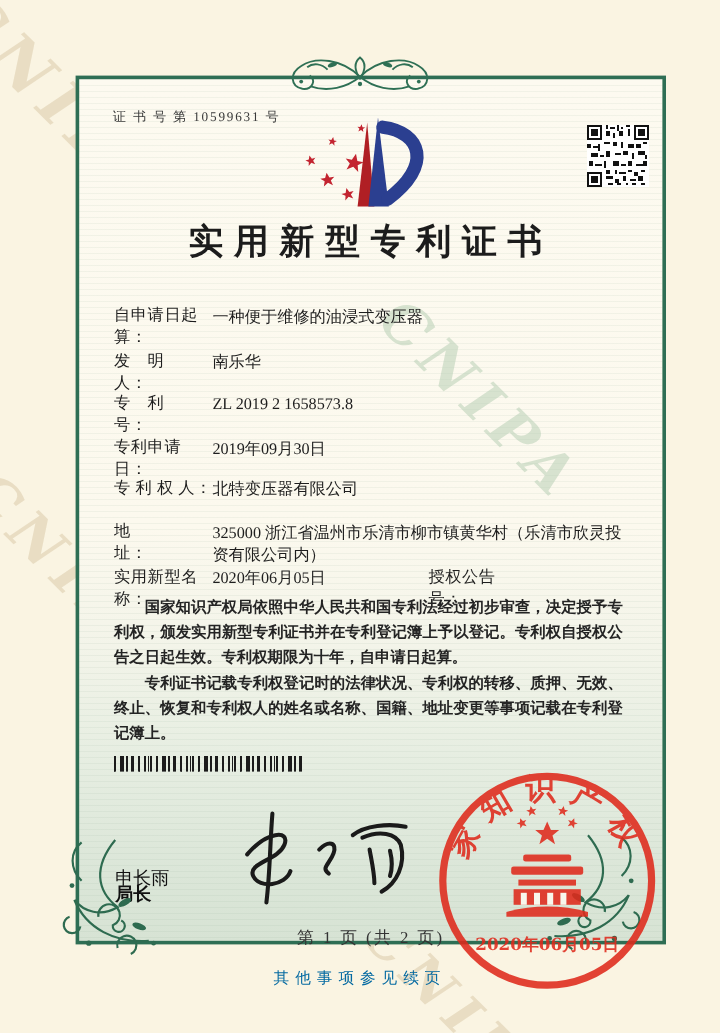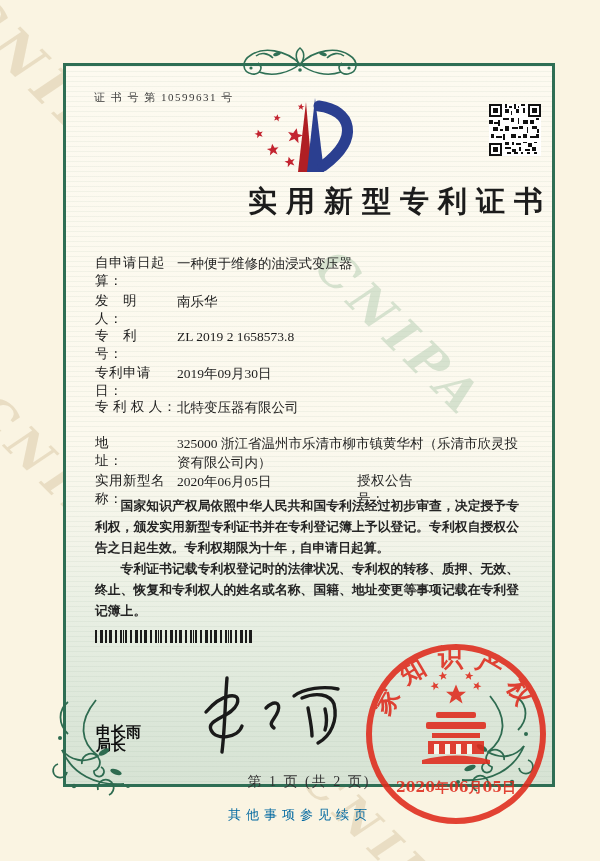--- a/index.html
+++ b/index.html
@@ -17,37 +17,37 @@
   .wm-tan  { color:rgba(219,203,170,0.55); }
   .wm-green{ color:rgba(178,204,176,0.50); }
   .frame {
     position:absolute; left:63px; top:63px; width:492px; height:724px;
     border:3px solid #2e6e54;
     background:
       repeating-linear-gradient(180deg, rgba(140,168,146,0.10) 0 1px, rgba(0,0,0,0) 1px 5px),
       linear-gradient(180deg,#fdfaf0 0%,#fcf9ee 52%,#f3f4e9 66%,#e7eee2 78%,#dbe6d8 92%,#d7e3d4 100%);
   }
   .cert-no { position:absolute; left:28px; top:24px; font-size:11px; letter-spacing:1.5px; color:#3a3a3a; }
-  .title { position:absolute; left:0; top:116px; width:100%; text-align:right;
+  .title { position:absolute; left:0; top:116px; width:100%; text-align:center;
            font-size:29px; font-weight:bold; letter-spacing:9px; color:#1c1c1c; }
   .logo { position:absolute; left:177px; top:28px; }
   .qr { position:absolute; left:423px; top:38px; width:52px; height:52px; }
   .field-row { position:absolute; left:29px; width:440px; display:flex; font-size:13.5px; color:#1e1e1e; }
   .field-label { flex:0 0 82px; letter-spacing:0.5px; }
   .field-value { flex:1 1 auto; max-width:342px; line-height:19px;font-family:Liberation Serif, serif; }
   .pair2 { position:absolute; left:262px; top:0; display:flex; }
   .paragraphs { position:absolute; left:29px; top:430px; width:424px;
                 font-size:12.8px; line-height:21px; color:#242424; text-align:justify;font-weight:bold; }
   .paragraphs p { text-indent:2em; }
   .barcode { position:absolute; left:29px; top:564px; width:158px; height:13px;
     background-image:
       repeating-linear-gradient(90deg,#1b1b1b 0 2px,rgba(0,0,0,0) 2px 5px),
       repeating-linear-gradient(90deg,#1b1b1b 0 1px,rgba(0,0,0,0) 1px 7px); }
   .sig-title { position:absolute; left:30px; top:626px; font-size:15px; font-weight:bold; color:#111;margin-top:44px; }
-  .sig-name  { position:absolute; left:30px; top:657px; font-size:15px; font-weight:bold; color:#111; }
+  .sig-name  { position:absolute; left:30px; top:657px; font-size:15px; font-weight:normal; color:#111; }
   .signature-svg { position:absolute; left:112px; top:600px; }
   .page-num { position:absolute; left:0; top:707px; width:100%; text-align:center;
               font-size:14px; letter-spacing:2px; color:#333; }
   .seal { position:absolute; left:362px; top:640px; width:188px; height:188px; }
   .footer-note { position:absolute; left:0; top:806px; width:100%; text-align:center;
                  font-size:13px; letter-spacing:5px; color:#0369a1; }
   .ornament { position:absolute; pointer-events:none; }
 </style>
 </head>
 <body>

